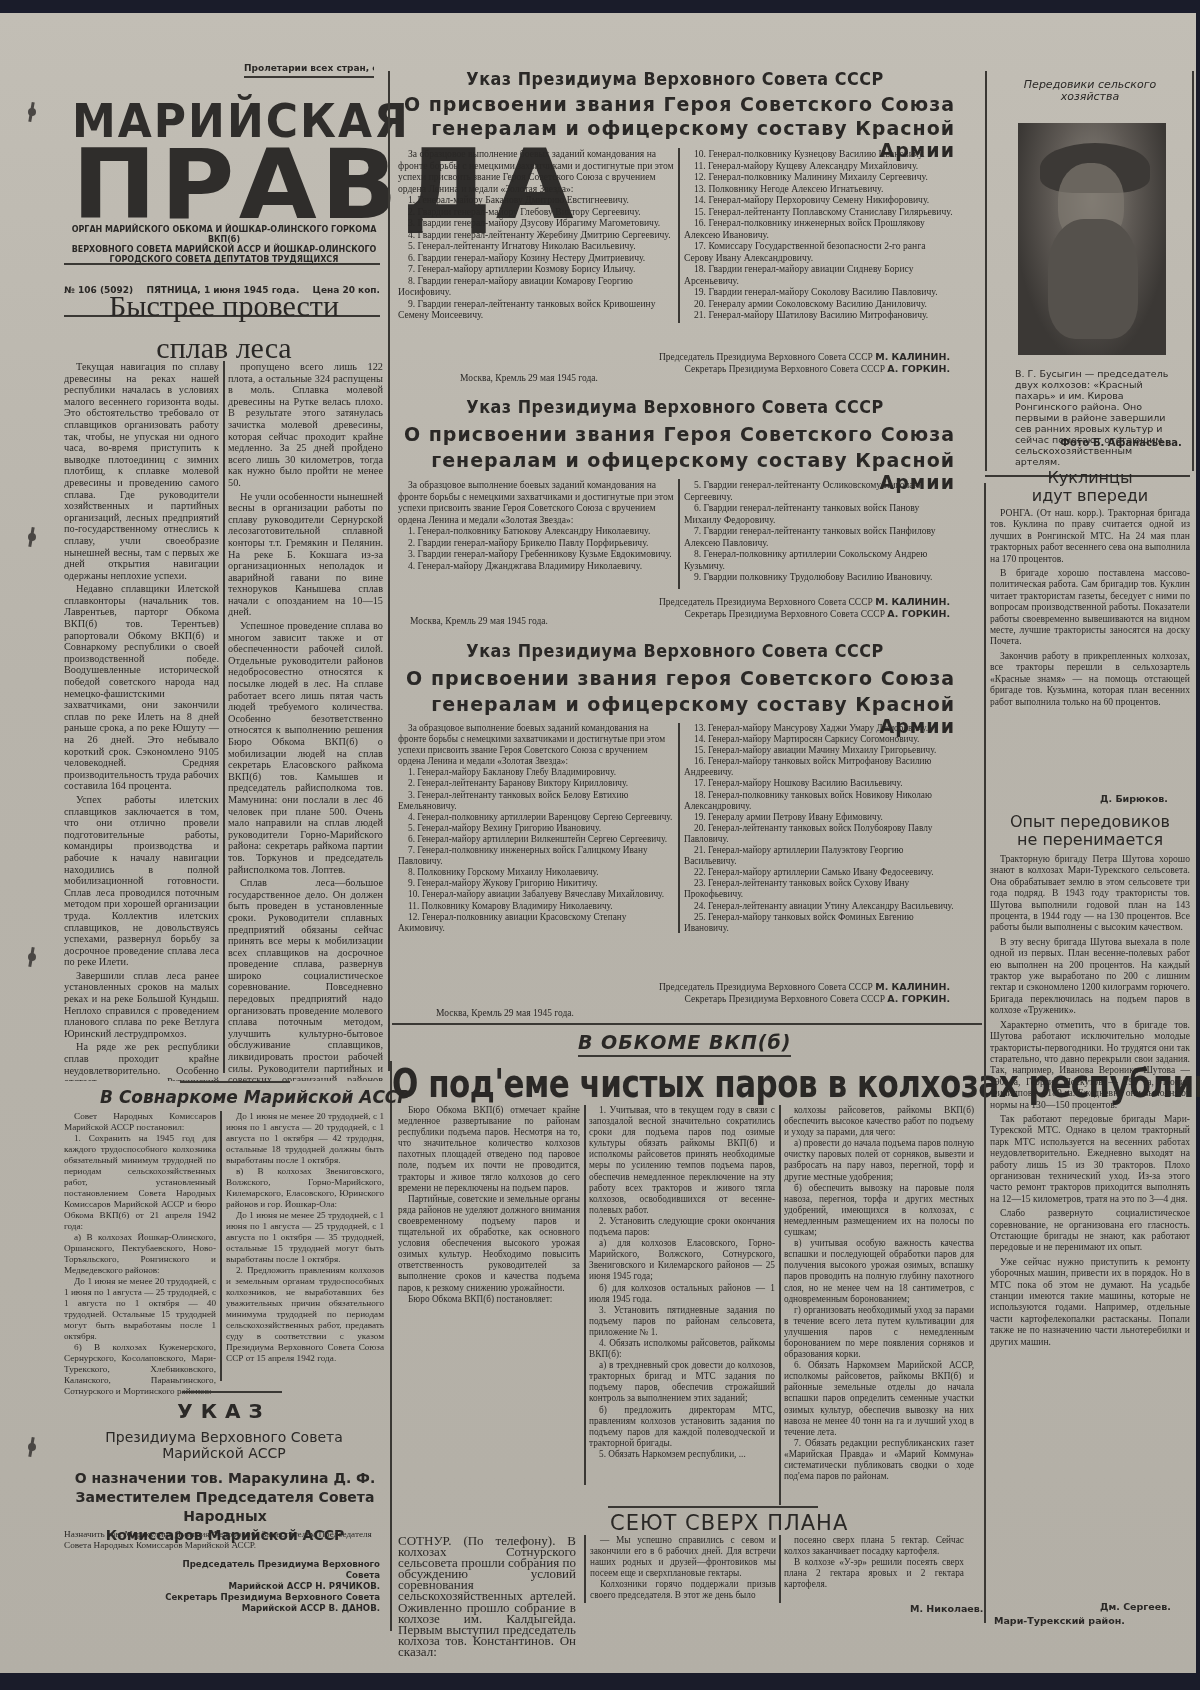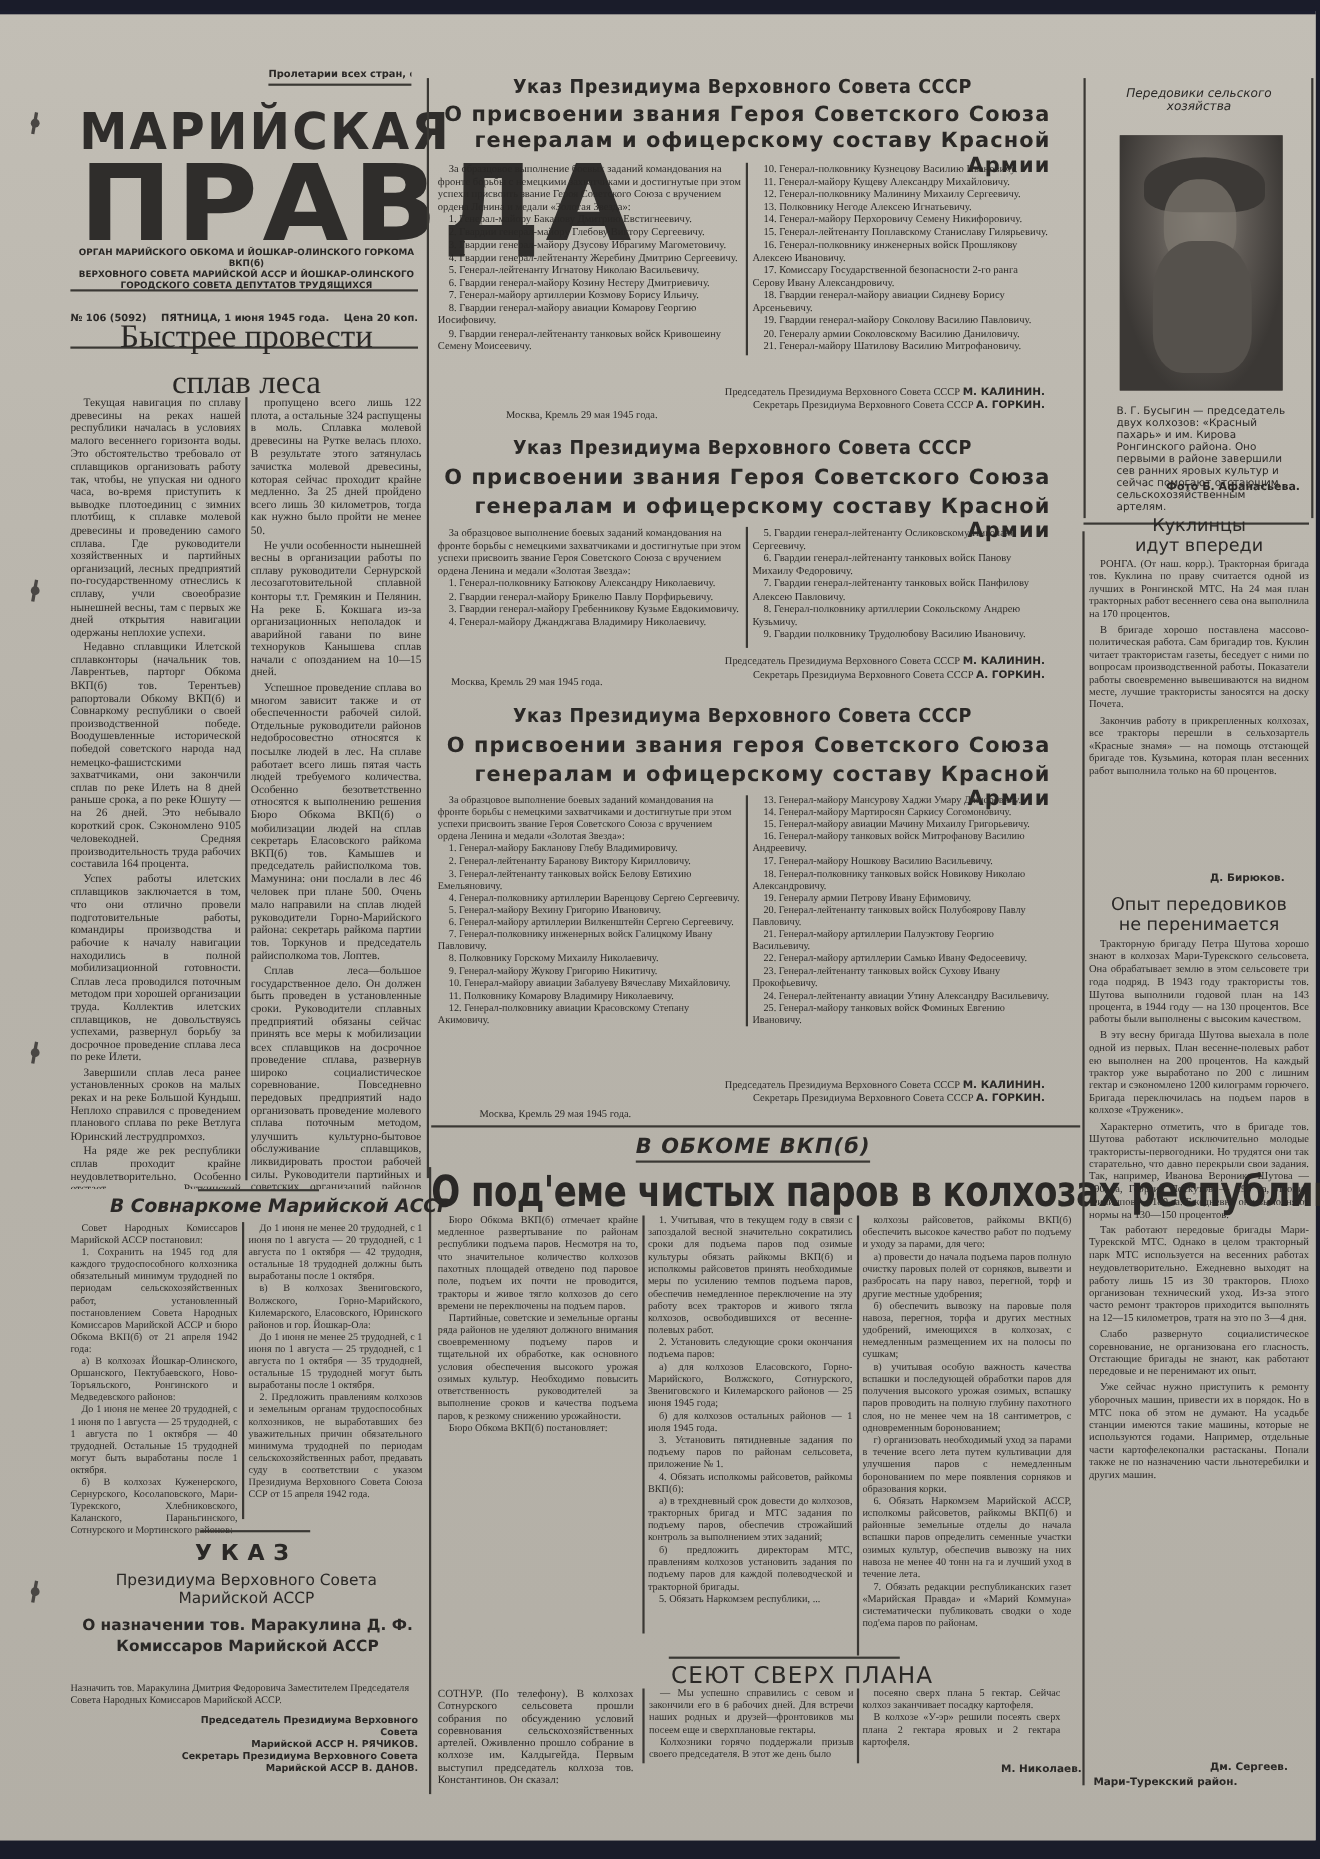--- a/index.html
+++ b/index.html
@@ -234,21 +234,21 @@
     <div>а) провести до начала подъема паров полную очистку паровых полей от сорняков, вывезти и разбросать на пару навоз, перегной, торф и другие местные удобрения;</div>
     <div>б) обеспечить вывозку на паровые поля навоза, перегноя, торфа и других местных удобрений, имеющихся в колхозах, с немедленным размещением их на полосы по сушкам;</div>
     <div>в) учитывая особую важность качества вспашки и последующей обработки паров для получения высокого урожая озимых, вспашку паров проводить на полную глубину пахотного слоя, но не менее чем на 18 сантиметров, с одновременным боронованием;</div>
     <div>г) организовать необходимый уход за парами в течение всего лета путем культивации для улучшения паров с немедленным боронованием по мере появления сорняков и образования корки.</div>
     <div>6. Обязать Наркомзем Марийской АССР, исполкомы райсоветов, райкомы ВКП(б) и районные земельные отделы до начала вспашки паров определить семенные участки озимых культур, обеспечив вывозку на них навоза не менее 40 тонн на га и лучший уход в течение лета.</div>
     <div>7. Обязать редакции республиканских газет «Марийская Правда» и «Марий Коммуна» систематически публиковать сводки о ходе под'ема паров по районам.</div>
   </div>
 
   <div class="hline" style="left:608px; top:1493px; width:210px;"></div>
   <div class="abs" style="left:610px; top:1498px; font-family:'DejaVu Sans',sans-serif; font-size:21px; letter-spacing:1px;">СЕЮТ СВЕРХ ПЛАНА</div>
-  <div class="ukaz-col" style="left:398px; top:1522px; width:178px; text-align:justify; font-size:10px; line-height:11.1px;">СОТНУР. (По телефону). В колхозах Сотнурского сельсовета прошли собрания по обсуждению условий соревнования сельскохозяйственных артелей. Оживленно прошло собрание в колхозе им. Калдыгейда. Первым выступил председатель колхоза тов. Константинов. Он сказал:</div>
+  <div class="ukaz-col" style="left:398px; top:1522px; width:178px; text-align:justify; font-size:13px; line-height:11.1px;">СОТНУР. (По телефону). В колхозах Сотнурского сельсовета прошли собрания по обсуждению условий соревнования сельскохозяйственных артелей. Оживленно прошло собрание в колхозе им. Калдыгейда. Первым выступил председатель колхоза тов. Константинов. Он сказал:</div>
   <div class="vline" style="left:584px; top:1522px; height:68px;"></div>
   <div class="ukaz-col" style="left:590px; top:1522px; width:186px; text-align:justify; font-size:9.3px; line-height:11.1px;">
     <div>— Мы успешно справились с севом и закончили его в 6 рабочих дней. Для встречи наших родных и друзей—фронтовиков мы посеем еще и сверхплановые гектары.</div>
     <div>Колхозники горячо поддержали призыв своего председателя. В этот же день было</div>
   </div>
   <div class="vline" style="left:779px; top:1522px; height:68px;"></div>
   <div class="ukaz-col" style="left:784px; top:1522px; width:180px; text-align:justify; font-size:9.3px; line-height:11.1px;">
     <div>посеяно сверх плана 5 гектар. Сейчас колхоз заканчивает посадку картофеля.</div>
     <div>В колхозе «У-эр» решили посеять сверх плана 2 гектара яровых и 2 гектара картофеля.</div>
   </div>
@@ -272,20 +272,21 @@
   </div>
 
   <div class="hline" style="left:182px; top:1378px; width:100px;"></div>
   <div class="abs" style="left:64px; top:1386px; width:320px; text-align:center; font-family:'DejaVu Sans',sans-serif; font-weight:bold; font-size:20px; letter-spacing:8px;">УКАЗ</div>
   <div class="abs" style="left:64px; top:1416px; width:320px; text-align:center; font-family:'DejaVu Sans',sans-serif; font-size:14px; line-height:16px;">
     <div>Президиума Верховного Совета</div>
     <div>Марийской АССР</div>
   </div>
   <div class="abs" style="left:60px; top:1456px; width:330px; text-align:center; font-family:'DejaVu Sans',sans-serif; font-weight:bold; font-size:14px; line-height:19px;">
     <div>О назначении тов. Маракулина Д. Ф.</div>
+    <div>Заместителем Председателя Совета Народных</div>
     <div>Комиссаров Марийской АССР</div>
   </div>
   <div class="ukaz-col" style="left:64px; top:1516px; width:320px; font-size:9.2px; line-height:11px;">Назначить тов. Маракулина Дмитрия Федоровича Заместителем Председателя Совета Народных Комиссаров Марийской АССР.</div>
   <div class="abs" style="left:150px; top:1546px; width:230px; text-align:right; font-family:'DejaVu Sans',sans-serif; font-weight:bold; font-size:8.6px; line-height:11px;">
     <div>Председатель Президиума Верховного Совета</div>
     <div>Марийской АССР Н. РЯЧИКОВ.</div>
     <div>Секретарь Президиума Верховного Совета</div>
     <div>Марийской АССР В. ДАНОВ.</div>
   </div>
 

